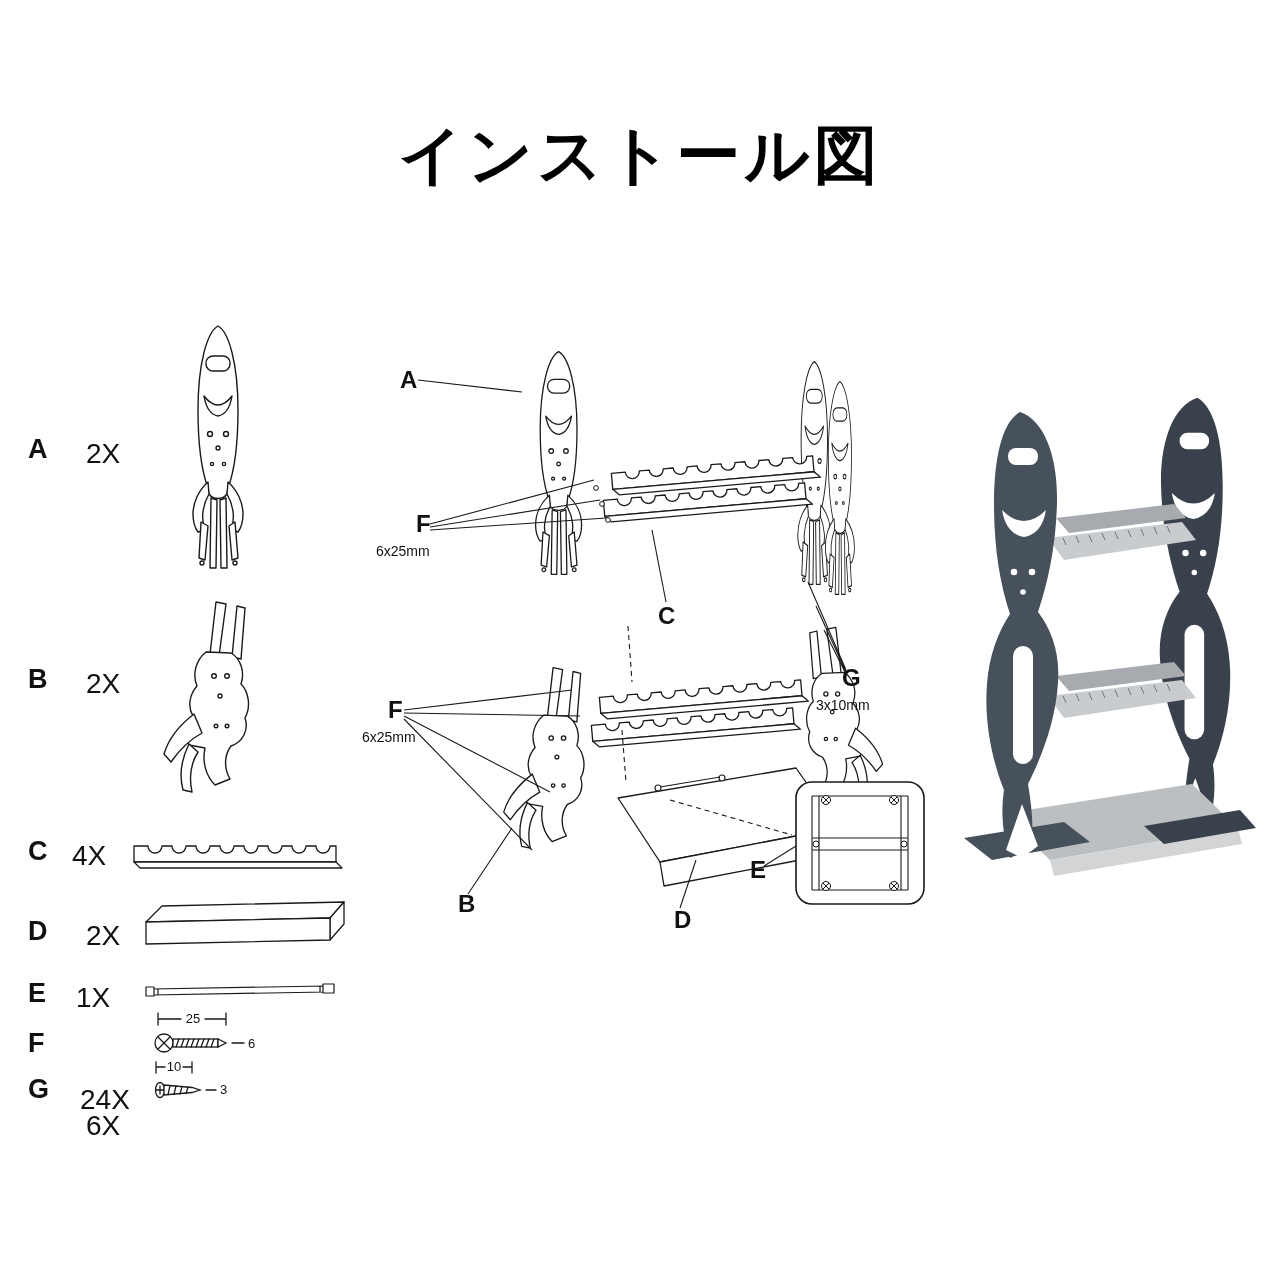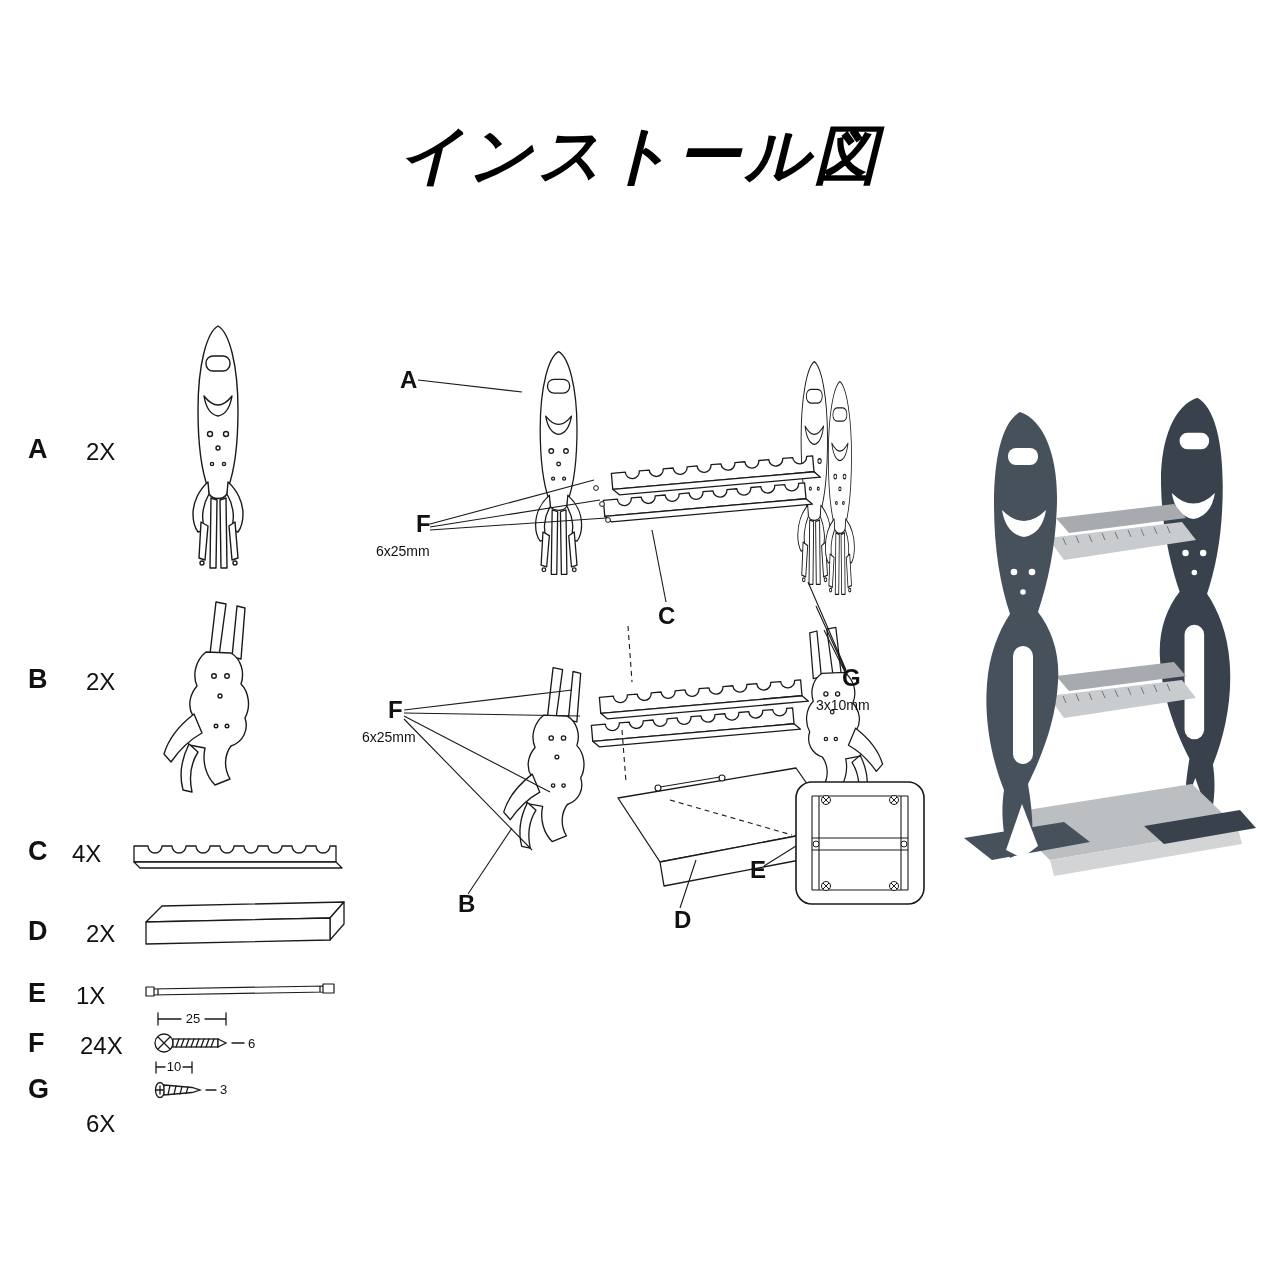--- a/index.html
+++ b/index.html
@@ -3,24 +3,24 @@
 <meta charset="utf-8">
 <style>
   html,body{margin:0;padding:0;}
   body{
     width:1280px;height:1280px;position:relative;background:#ffffff;
     font-family:"Liberation Sans",sans-serif;color:#111;overflow:hidden;
   }
   .abs{position:absolute;}
   .page-title{
     left:0;right:0;top:112px;text-align:center;
-    font-size:64px;font-weight:bold;letter-spacing:4px;color:#000;font-style:italic;
+    font-size:64px;font-weight:bold;letter-spacing:4px;color:#000;
   }
   .part-letter{font-size:27px;font-weight:bold;line-height:1;}
-  .part-qty{font-size:24px;line-height:1;}
+  .part-qty{font-size:28px;line-height:1;}
   svg{overflow:visible;display:block;}
   svg text{font-family:"Liberation Sans",sans-serif;fill:#111;}
   .callout-letter{font-size:24px;font-weight:bold;}
   .callout-size{font-size:14px;}
   .dim-text{font-size:13px;}
   .lead{stroke:#1a1a1a;stroke-width:1.1;fill:none;}
   .dash{stroke:#1a1a1a;stroke-width:1.1;fill:none;stroke-dasharray:5 4;}
   .ink{stroke:#1a1a1a;fill:none;stroke-width:1.3;stroke-linecap:round;}
 </style>
 </head>
@@ -117,21 +117,21 @@
   <svg class="abs" style="left:142px;top:982px" width="200" height="18" viewBox="0 0 200 18">
     <g fill="#fff" stroke="#1a1a1a" stroke-width="1.2" stroke-linejoin="round">
       <polygon points="10,7 184,4 184,10 10,13"></polygon>
       <rect x="4" y="5" width="8" height="9"></rect>
       <rect x="181" y="2" width="11" height="9"></rect>
       <path d="M16,7 L16,13 M178,4 L178,10" fill="none"></path>
     </g>
   </svg>
 
   <div class="abs part-letter" style="left:28px;top:1030px">F</div>
-  <div class="abs part-qty" style="left:80px;top:1034px">24X</div>
+  <div class="abs part-qty" style="left:80px;top:1086px">24X</div>
   <svg class="abs" style="left:148px;top:1010px" width="135" height="52" viewBox="0 0 135 52">
     <g class="ink">
       <path d="M10,3 L10,15 M78,3 L78,15 M10,9 L33,9 M57,9 L78,9"></path>
       <circle cx="16" cy="33" r="9" fill="#fff"></circle>
       <path d="M10,27 L22,39 M22,27 L10,39"></path>
       <rect x="25" y="29" width="45" height="8" fill="#fff"></rect>
       <path d="M31,29 l-3,8 M36,29 l-3,8 M41,29 l-3,8 M46,29 l-3,8 M51,29 l-3,8 M56,29 l-3,8 M61,29 l-3,8 M66,29 l-3,8"></path>
       <polygon points="70,29 78,33 70,37" fill="#fff"></polygon>
       <path d="M84,33 L96,33"></path>
     </g>

